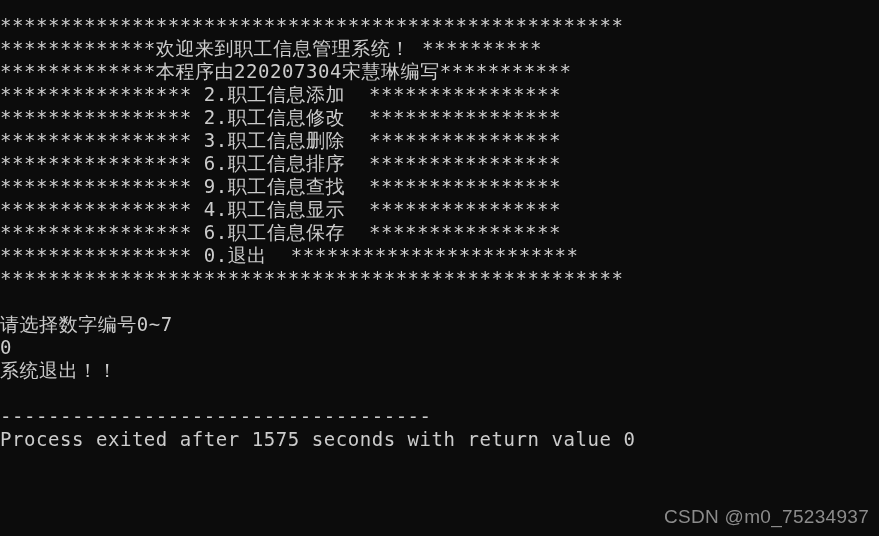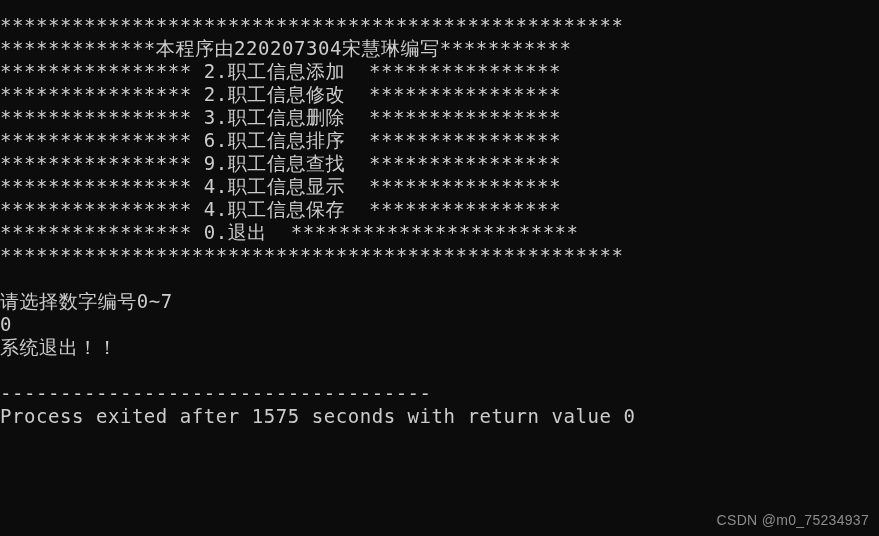--- a/index.html
+++ b/index.html
@@ -46,41 +46,42 @@
     height: 19px;
     background: #cccccc;
     vertical-align: -3px;
     margin-left: 4px;
   }
   #watermark {
     position: absolute;
     right: 10px;
     bottom: 8px;
     font-family: "Liberation Sans", "DejaVu Sans", sans-serif;
-    font-size: 14px;
+    font-size: 19px;
     color: #8c8c8c;
     letter-spacing: 0.3px;
     white-space: pre;
   }
 </style>
 </head>
 <body>
 
 <div id="console-window">
 
   <div id="console-output">
     <span class="line">****************************************************</span>
+    <span class="line">*************欢迎来到职工信息管理系统！ **********</span>
     <span class="line">*************本程序由220207304宋慧琳编写***********</span>
     <span class="line">**************** 2.职工信息添加  ****************</span>
     <span class="line">**************** 2.职工信息修改  ****************</span>
     <span class="line">**************** 3.职工信息删除  ****************</span>
     <span class="line">**************** 6.职工信息排序  ****************</span>
     <span class="line">**************** 9.职工信息查找  ****************</span>
     <span class="line">**************** 4.职工信息显示  ****************</span>
-    <span class="line">**************** 4.职工信息保存  ****************</span>
+    <span class="line">**************** 6.职工信息保存  ****************</span>
     <span class="line">**************** 0.退出  ************************</span>
     <span class="line">****************************************************</span>
     <span class="line blank"></span>
     <span class="line">请选择数字编号0~7</span>
     <span class="line">0</span>
     <span class="line">系统退出！！</span>
     <span class="line blank"></span>
     <span class="line dashes">------------------------------------</span>
     <span class="line">Process exited after 1575 seconds with return value 0</span>
   </div>

